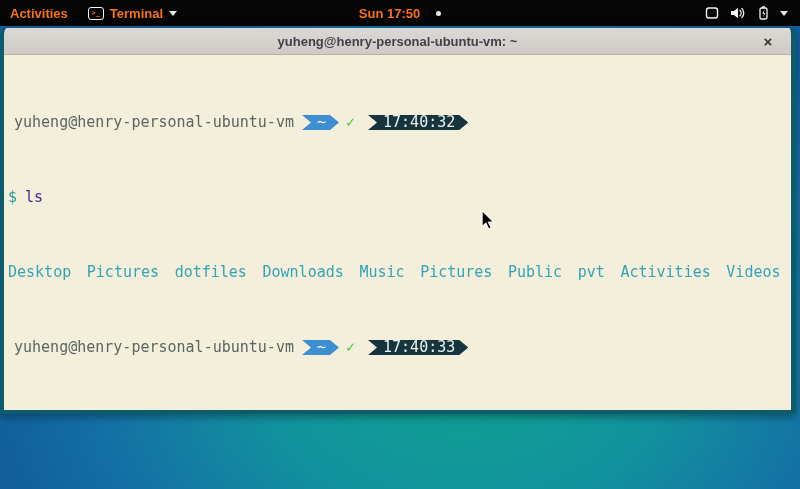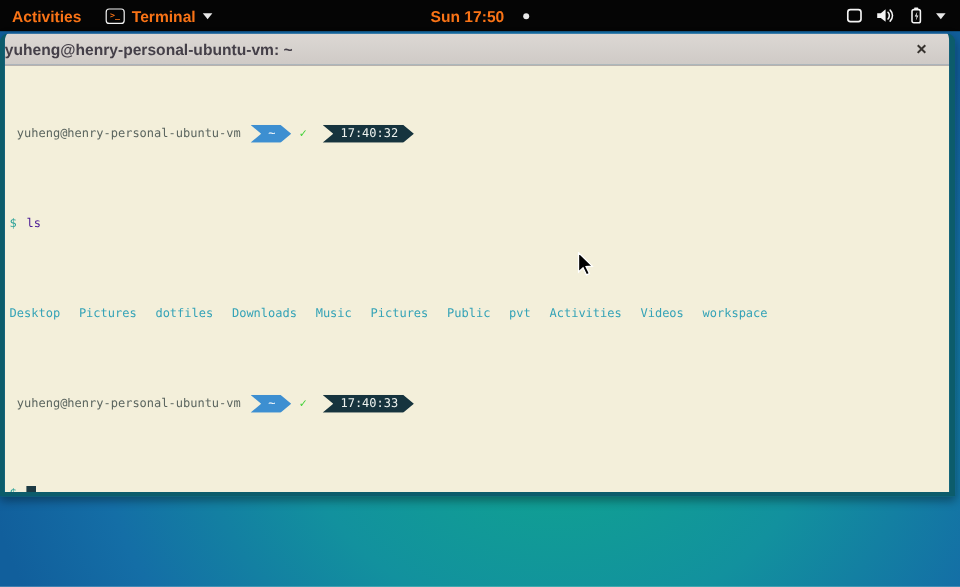--- a/index.html
+++ b/index.html
@@ -50,33 +50,33 @@
     border-bottom: 4px solid #0c5c6b;
     border-radius: 7px 7px 2px 2px;
     overflow: hidden;
     box-shadow: 0 3px 8px rgba(0,0,0,0.35);
     display: flex; flex-direction: column;
   }
   .titlebar {
     height: 27px; flex: 0 0 27px;
     background: linear-gradient(#dcd8d4, #cfcac6);
     border-bottom: 1px solid #b8b2ad;
-    display: flex; align-items: center; justify-content: flex-start;
+    display: flex; align-items: center; justify-content: center;
     position: relative;
   }
   .title { font-size: 13px; font-weight: 700; color: #443f48; }
   .close-btn {
     position: absolute; right: 10px; top: 0; height: 100%; width: 26px;
     background: none; border: none; font-size: 15px; font-weight: 700;
     color: #37332f; cursor: default; line-height: 1;
   }
   .term {
     flex: 1; background: #f3efda; color: #5c6660;
-    font-family: "DejaVu Sans Mono", monospace; font-size: 10px; line-height: 15px;
-    padding: 4px 0 0 2px; white-space: pre;
+    font-family: "DejaVu Sans Mono", monospace; font-size: 15px; line-height: 15px;
+    padding: 15px 0 0 2px; white-space: pre;
   }
   .line { height: 15px; display: flex; align-items: center; }
   .user { padding-left: 8px; color: #5c6660; }
   .pl-seg {
     display: inline-flex; align-items: center; height: 15px;
     padding: 0 13px 0 15px; margin-left: 8px;
     clip-path: polygon(0 0, calc(100% - 9px) 0, 100% 50%, calc(100% - 9px) 100%, 0 100%, 9px 50%);
     color: #ffffff;
   }
   .pl-blue { background: #3d8fd1; }

